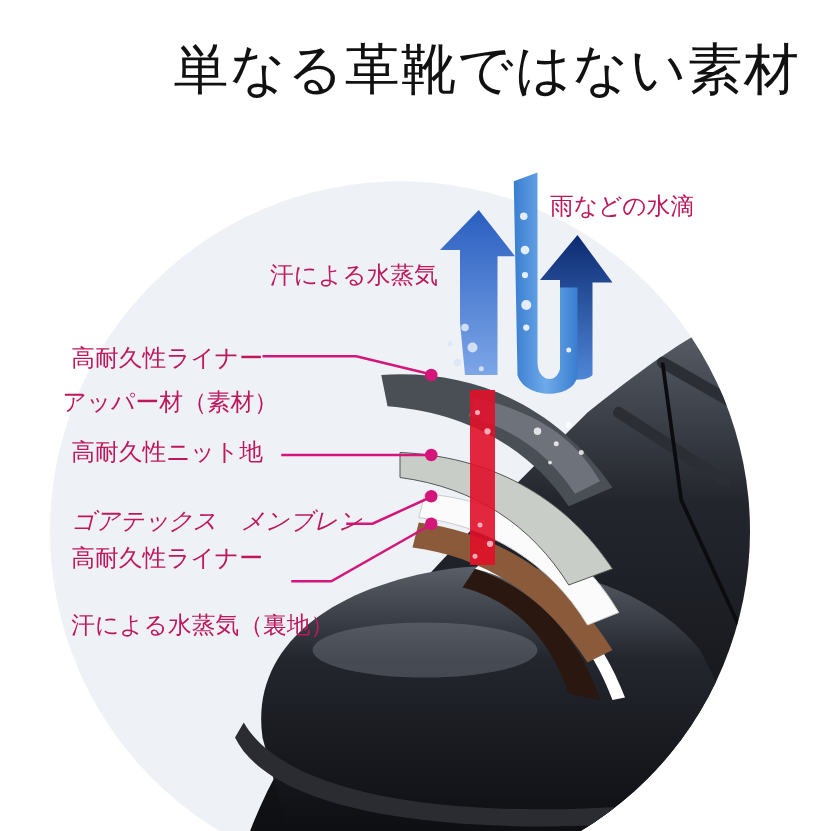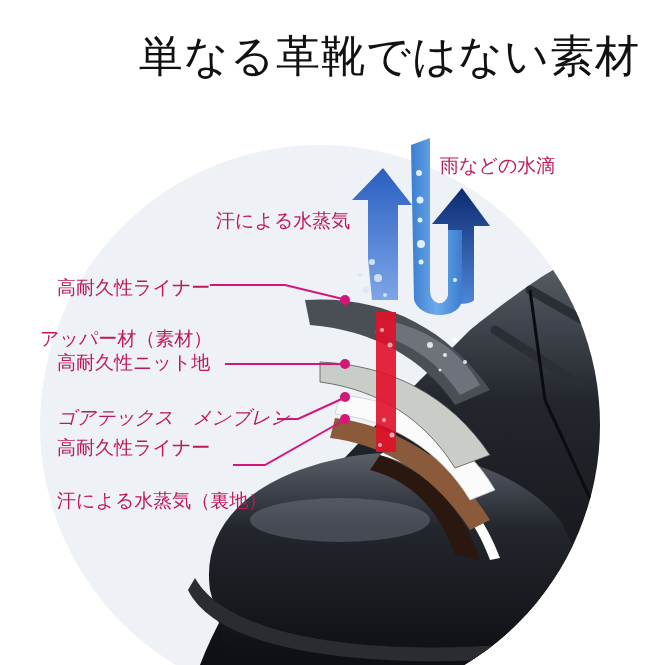--- a/index.html
+++ b/index.html
@@ -120,17 +120,17 @@
     <circle cx="345" cy="364" r="5"></circle>
     <circle cx="345" cy="397" r="5"></circle>
     <circle cx="345" cy="419" r="5"></circle>
   </g>
 </svg>
 
 <div class="label" style="left:440px; top:153px;">雨などの水滴</div>
 <div class="label" style="left:216px; top:208px;">汗による水蒸気</div>
 
 <div class="label" style="left:57px; top:275px;">高耐久性ライナー</div>
-<div class="label" style="left:40px; top:310px;margin-top:16px;">アッパー材（素材）</div>
+<div class="label" style="left:50px; top:310px;">アッパー材（素材）</div>
 <div class="label" style="left:57px; top:350px;text-align:right;">高耐久性ニット地</div>
 <div class="label" style="left:57px; top:405px;font-style:italic;">ゴアテックス　メンブレン</div>
 <div class="label" style="left:57px; top:435px;">高耐久性ライナー</div>
 <div class="label" style="left:57px; top:488px;">汗による水蒸気（裏地）</div>
 
 </body></html>

